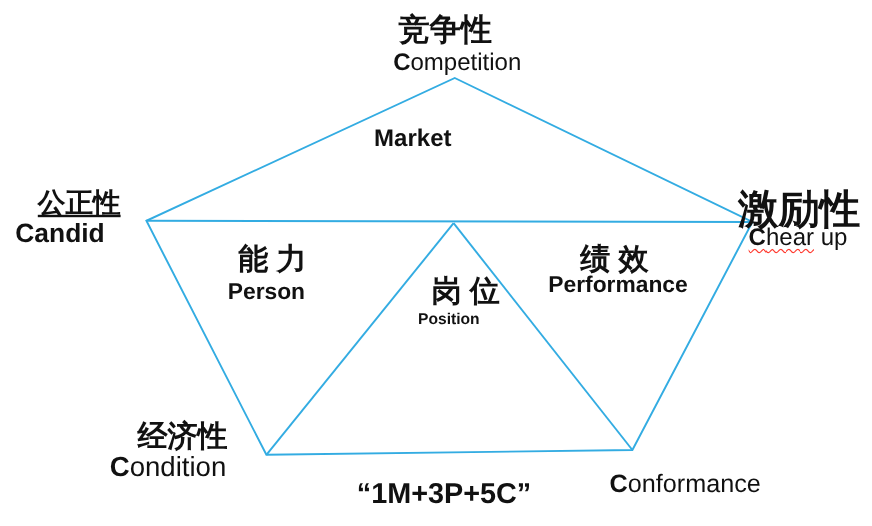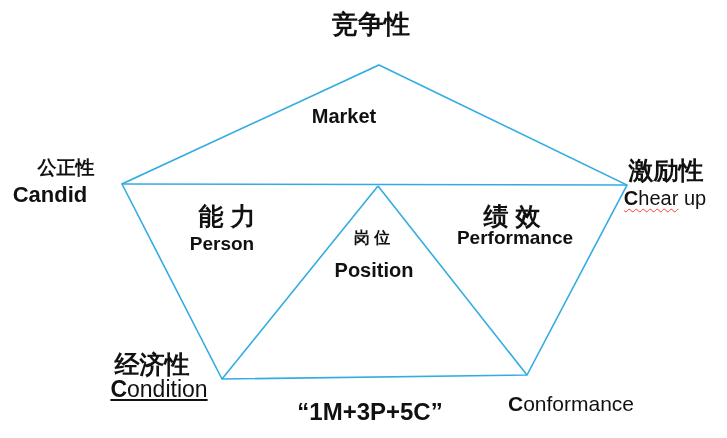--- a/index.html
+++ b/index.html
@@ -54,42 +54,45 @@
 <div class="stage">
 
   <svg class="lines" width="727" height="438" viewBox="0 0 727 438">
     <polygon class="diagram-line" points="379,65 627,185 527,375 222,379 122,184"></polygon>
     <line class="diagram-line" x1="122" y1="184" x2="627" y2="185"></line>
     <line class="diagram-line" x1="378" y1="186" x2="222" y2="379"></line>
     <line class="diagram-line" x1="378" y1="186" x2="527" y2="375"></line>
   </svg>
 
   <div class="label bold" style="left:371px; top:10px; font-size:26px;">竞争性</div>
+  <div class="label reg" style="left:381px; top:41px; font-size:20px;">
+    <span class="lead">C</span><span>ompetition</span>
+  </div>
 
   <div class="label bold" style="left:344px; top:105px; font-size:20px;">Market</div>
 
-  <div class="label bold" style="left:66px; top:157px; font-size:19px;">公正性</div>
+  <div class="label bold" style="left:66px; top:157px; font-size:23px;text-decoration:underline;">公正性</div>
   <div class="label bold" style="left:50px; top:183px; font-size:22px;">Candid</div>
 
-  <div class="label bold" style="left:666px; top:156px; font-size:25px;">激励性</div>
+  <div class="label bold" style="left:666px; top:156px; font-size:34px;">激励性</div>
   <div class="label reg" style="left:665px; top:187px; font-size:20px;">
     <span class="squiggle"><span class="lead">C</span><span>hear</span></span><span> up</span>
   </div>
 
   <div class="label bold" style="left:227px; top:202px; font-size:25px;">能 力</div>
   <div class="label bold" style="left:222px; top:233px; font-size:19px;">Person</div>
 
-  <div class="label bold" style="left:372px; top:229px; font-size:16px;">岗 位</div>
-  <div class="label bold" style="left:374px; top:259px; font-size:20px;">Position</div>
+  <div class="label bold" style="left:388px; top:229px; font-size:25px;">岗 位</div>
+  <div class="label bold" style="left:374px; top:259px; font-size:13px;">Position</div>
 
   <div class="label bold" style="left:512px; top:202px; font-size:25px;">绩 效</div>
   <div class="label bold" style="left:515px; top:227px; font-size:19px;">Performance</div>
 
   <div class="label bold" style="left:152px; top:350px; font-size:25px;">经济性</div>
-  <div class="label reg" style="left:159px; top:377px; font-size:23px;text-decoration:underline;">
+  <div class="label reg" style="left:140px; top:377px; font-size:23px;">
     <span class="lead">C</span><span>ondition</span>
   </div>
 
   <div class="label reg" style="left:571px; top:381px; font-size:21px;margin-top:11px;">
     <span class="lead">C</span><span>onformance</span>
   </div>
 
   <div class="label bold" style="left:370px; top:399px; font-size:24px;text-align:center;">“1M+3P+5C”</div>
 
 </div>

